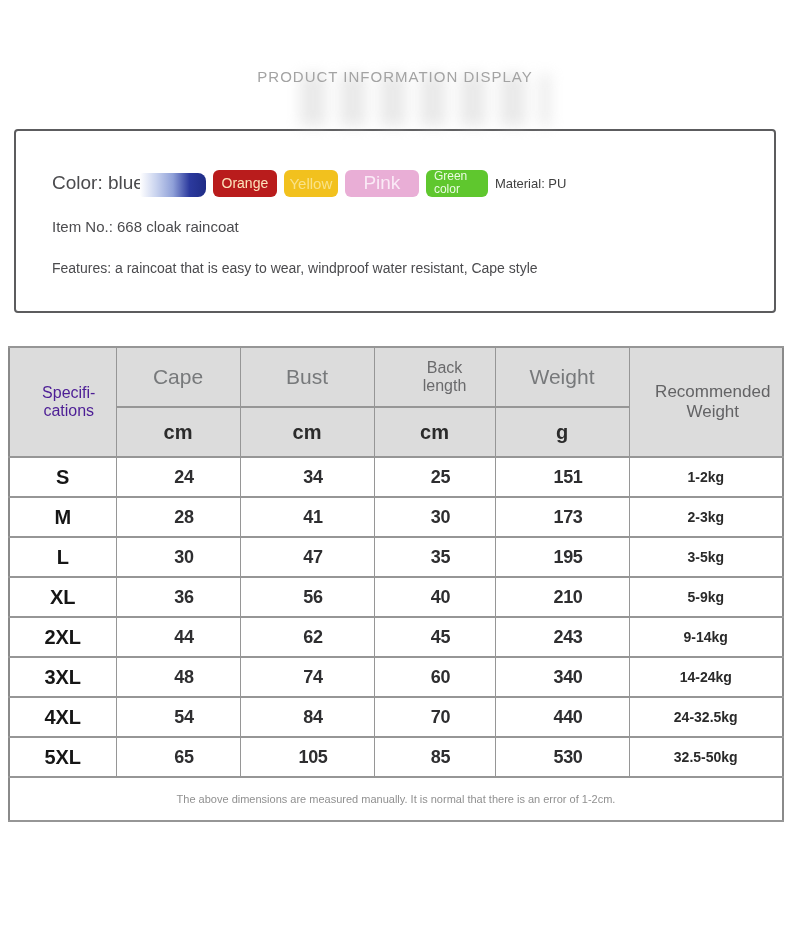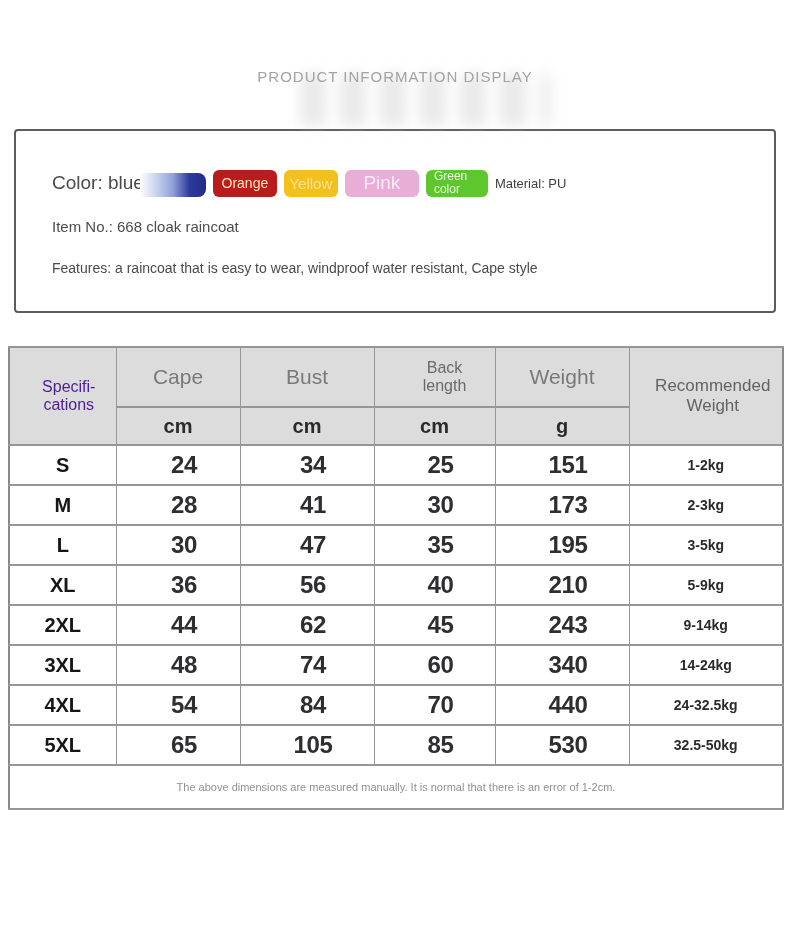--- a/index.html
+++ b/index.html
@@ -91,39 +91,39 @@
   table.size-chart th, table.size-chart td {
     border-left: 1px solid #969696;
     border-right: 1px solid #969696;
     border-top: 2px solid #969696;
     border-bottom: 2px solid #969696;
     text-align: center;
     vertical-align: middle;
     overflow: hidden;
   }
   tr.hdr-label th { height: 60px; background: #dcdcdc; font-weight: normal; }
-  tr.hdr-unit  th { height: 38px; background: #dcdcdc; }
+  tr.hdr-unit  th { height: 50px; background: #dcdcdc; }
   th.col-spec {
     white-space: pre-line;
     text-align: left;
     padding-left: 12px;
     font-size: 16px;
     color: #4c1d95;
     background: #dcdcdc;
     font-weight: normal;
     margin-left: 12px;
   }
   th.col-main { font-size: 21px; color: #77797b; }
   th.col-back { font-size: 16px; color: #6a6a6c; text-align: left; padding-left: 20px; white-space: pre-line; line-height: 1.1; }
   th.col-rec  { font-size: 17px; color: #636365; text-align: left; padding-left: 14px; white-space: pre-line; line-height: 1.15; background: #dcdcdc; font-weight: normal; }
   th.unit { font-size: 20px; font-weight: bold; color: #2b2b2b; font-stretch: condensed; }
 
   tbody td { height: 40px; font-stretch: condensed; }
   td.c-size { font-size: 20px; font-weight: bold; color: #161616; }
-  td.c-num  { font-size: 24px; font-weight: bold; color: #2e2e30; letter-spacing: -0.3px; padding-left: 12px; }
+  td.c-num  { font-size: 18px; font-weight: bold; color: #2e2e30; letter-spacing: -0.3px; padding-left: 12px; }
   td.c-rec  { font-size: 14px; font-weight: bold; color: #2a2a2a; }
 
   tr.note-row td {
     height: 44px;
     font-size: 11px;
     color: #909090;
     font-weight: normal;
     font-stretch: condensed;
   }
 </style>

